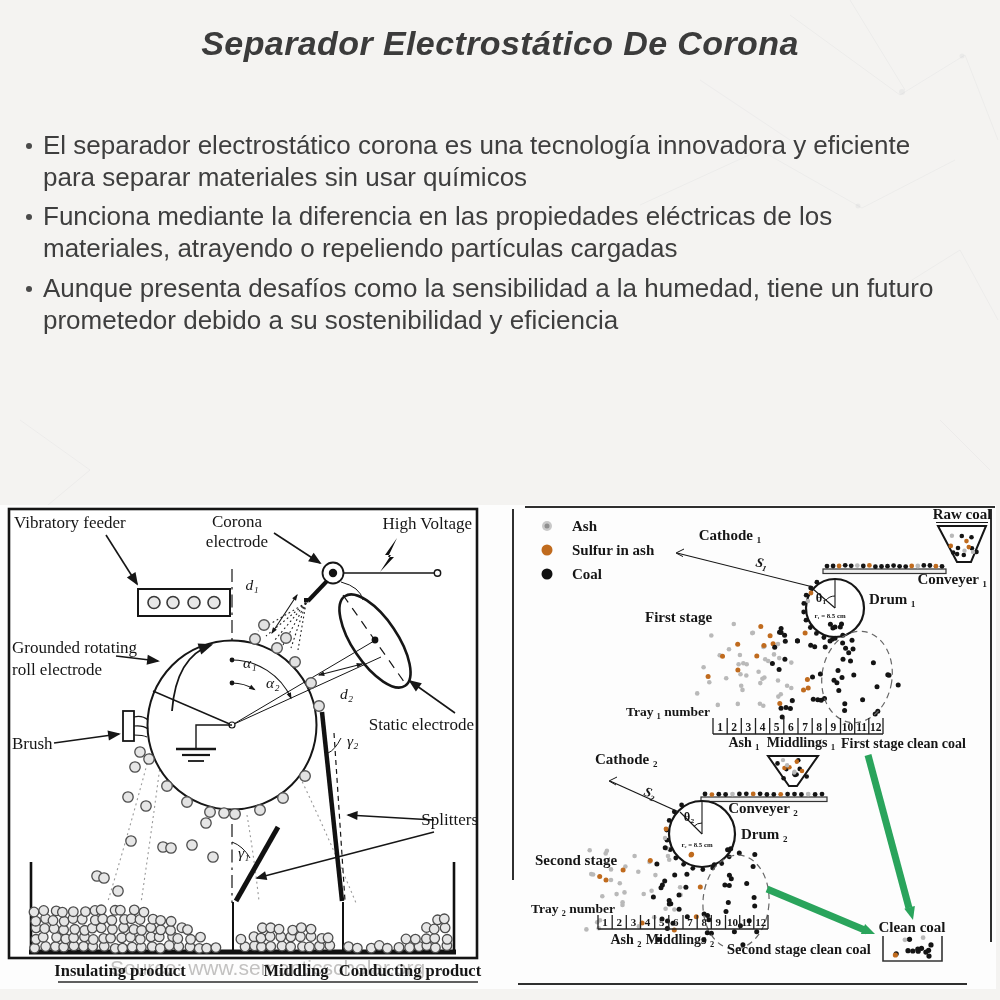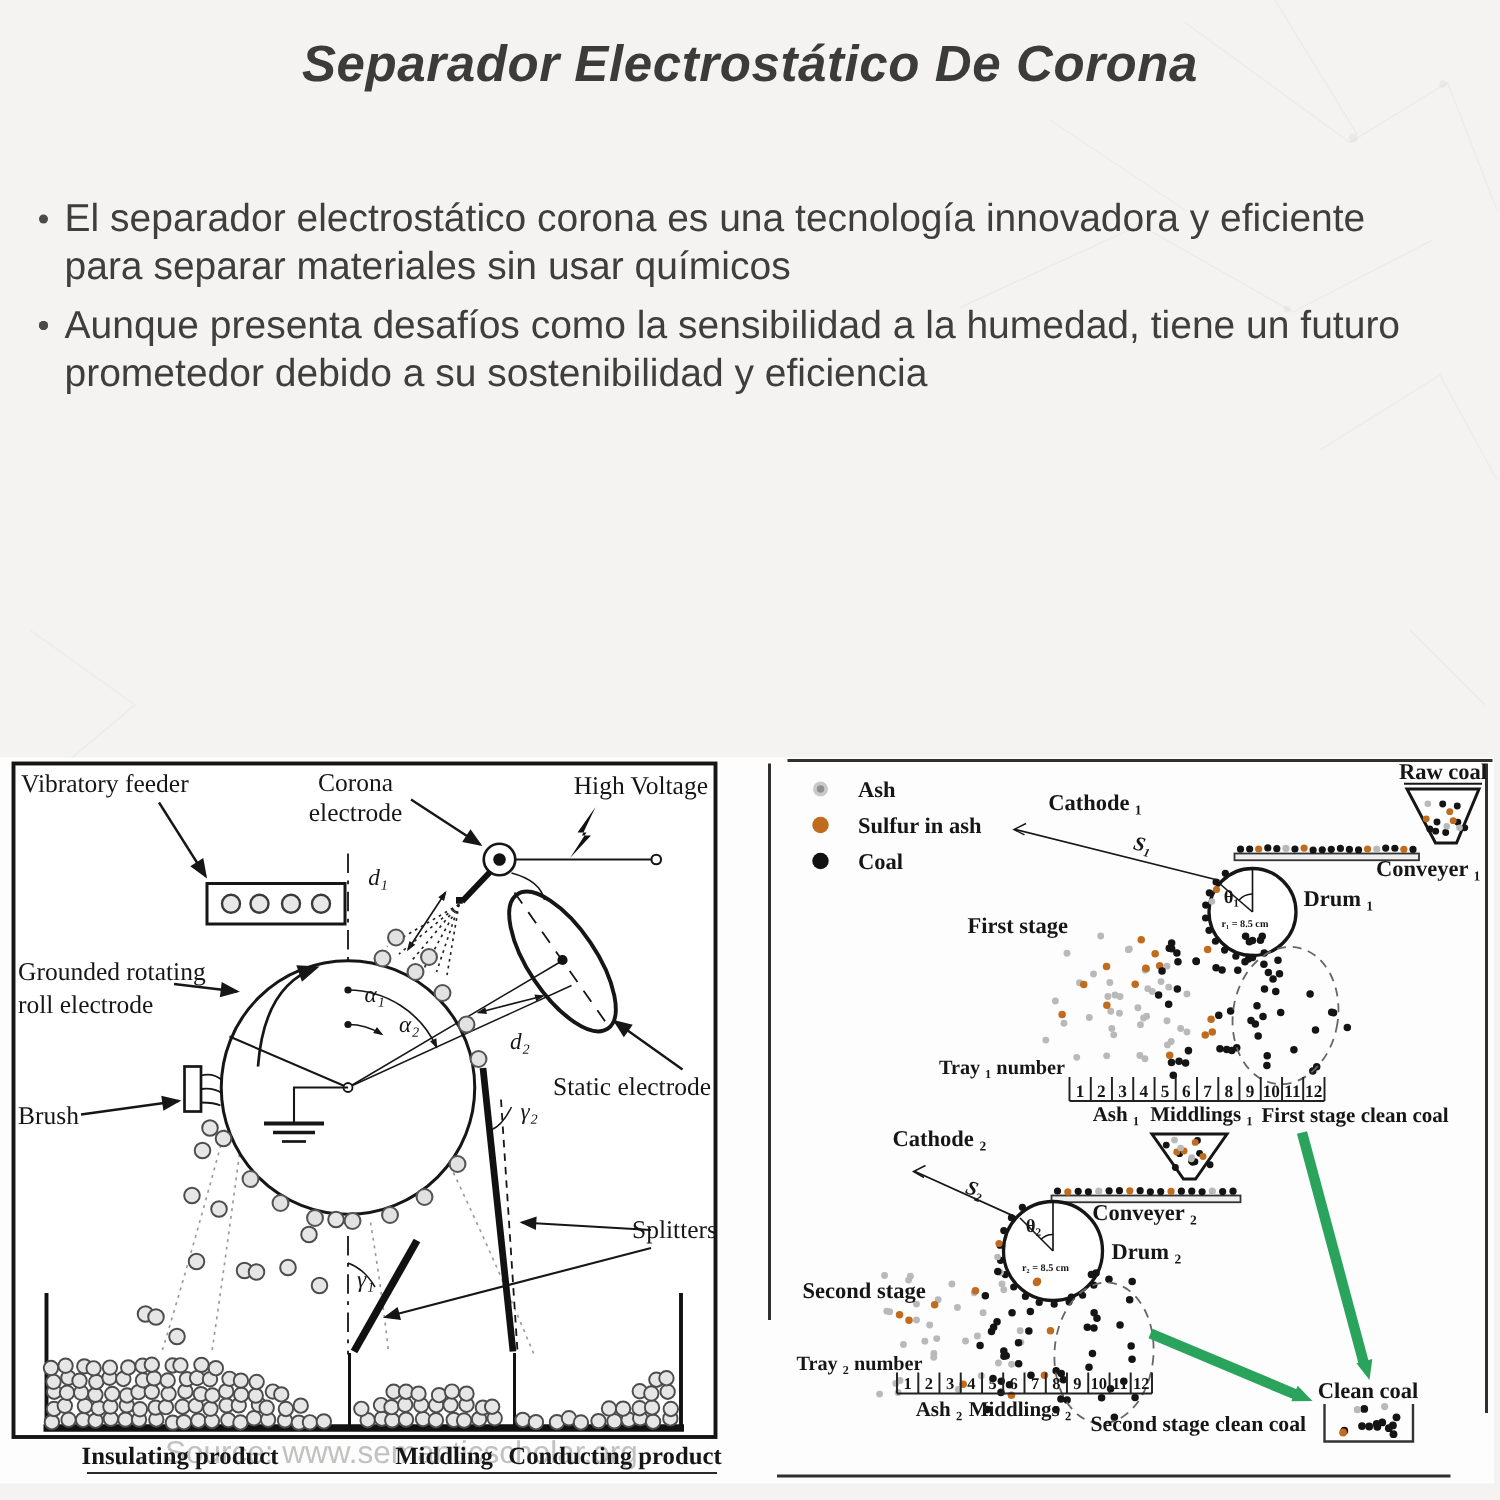--- a/index.html
+++ b/index.html
@@ -36,21 +36,21 @@
       <circle cx="962" cy="56" r="2.5"></circle>
       <circle cx="760" cy="150" r="2.5"></circle>
       <circle cx="858" cy="206" r="2.5"></circle>
   </g>
 </svg>
 
 <div class="page-title">Separador Electrostático De Corona</div>
 
 <div class="bullets">
   <div class="bullet"><span class="dot"></span><span>El separador electrostático corona es una tecnología innovadora y eficiente para separar materiales sin usar químicos</span></div>
-  <div class="bullet"><span class="dot"></span></div>
+  <div class="bullet"><span class="dot"></span><span>Funciona mediante la diferencia en las propiedades eléctricas de los materiales, atrayendo o repeliendo partículas cargadas</span></div>
   <div class="bullet"><span class="dot"></span><span>Aunque presenta desafíos como la sensibilidad a la humedad, tiene un futuro prometedor debido a su sostenibilidad y eficiencia</span></div>
 </div>
 
 <div class="figband">
 
 <svg id="fig-left" width="500" height="495" viewBox="0 0 500 495">
   <defs>
     <marker id="ah" markerWidth="9" markerHeight="8" viewBox="0 0 10 10" refX="8.5" refY="5" orient="auto-start-reverse">
           <path d="M0,1 L10,5 L0,9 z" fill="#161616"></path>
         </marker>

